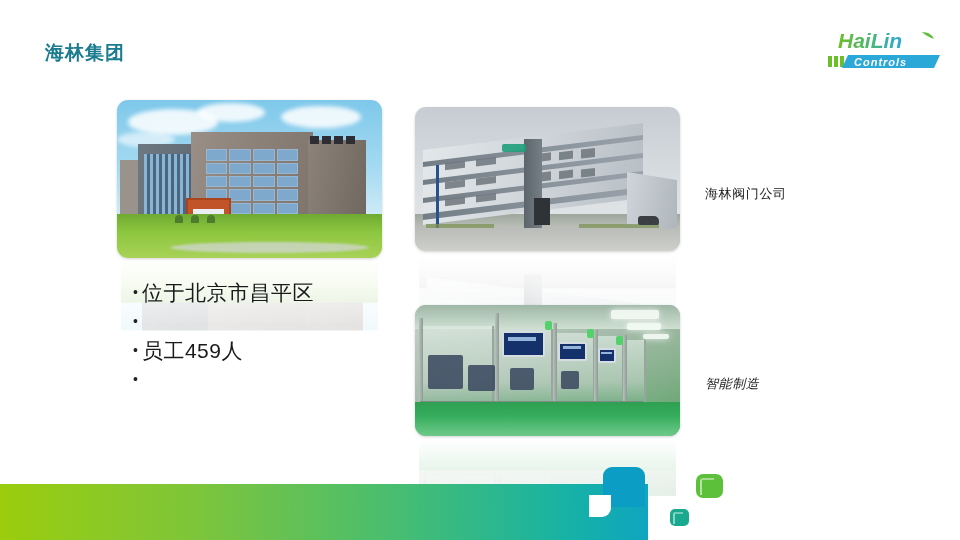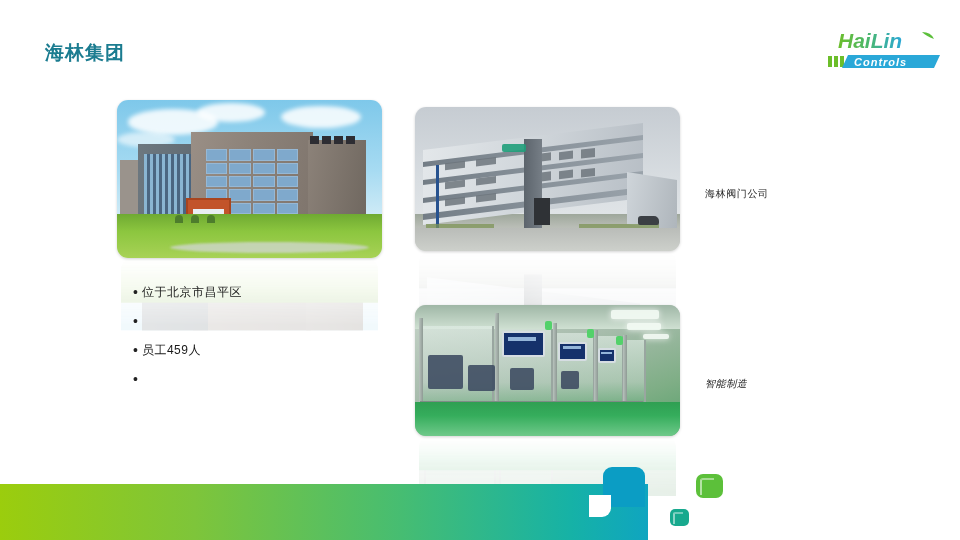--- a/index.html
+++ b/index.html
@@ -125,27 +125,27 @@
   .mf-machine{ position:absolute; background:#3f4e63; border-radius:2px; opacity:.9; }
   .mf-light-green{ position:absolute; width:7px; height:9px; background:#53d16a; border-radius:2px; }
   .mf-conveyor{ position:absolute; left:2%; right:14%; bottom:22%; height:5%;
     background:linear-gradient(to bottom,#d3dad6,#9aa5a0); }
   .mf-rail{ position:absolute; left:0; right:0; height:3px; background:#7e8c86; }
 
   
   #bullet-list{ position:absolute; left:133px; top:283px; width:300px; }
   .bullet-row{ display:flex; align-items:flex-start; margin-bottom:10px; }
   .bullet-dot{ color:#222; font-size:14px; line-height:19px; margin-right:4px; }
-  .bullet-text{ color:#1a1a1a; font-size:12px; line-height:19px; letter-spacing:.5px; }
+  .bullet-text{ color:#1a1a1a; font-size:21px; line-height:19px; letter-spacing:.5px; }
 
   
   .caption-block{ position:absolute; width:210px; }
   #caption-valve{ left:705px; top:185px; }
   #caption-factory{ left:705px; top:375px;font-style:italic; }
-  .caption-title{ color:#1a1a1a; font-size:10px; line-height:18px; letter-spacing:.6px; }
+  .caption-title{ color:#1a1a1a; font-size:13px; line-height:18px; letter-spacing:.6px; }
   .caption-sub{ color:#2b2b2b; font-size:10px; line-height:14px; margin-top:10px; letter-spacing:.3px; }
 
   
   #bottom-bar{
     position:absolute; left:0; bottom:0; width:648px; height:56px;
     background:linear-gradient(to right,#9bcd0d 0%,#7ec53a 30%,#46bd72 62%,#16b2a6 88%,#0fa5c0 100%);
   }
   #deco-hook{
     position:absolute; left:603px; bottom:33px; width:42px; height:40px;
     background:#0b9dc4; border-radius:9px 9px 0 0;

